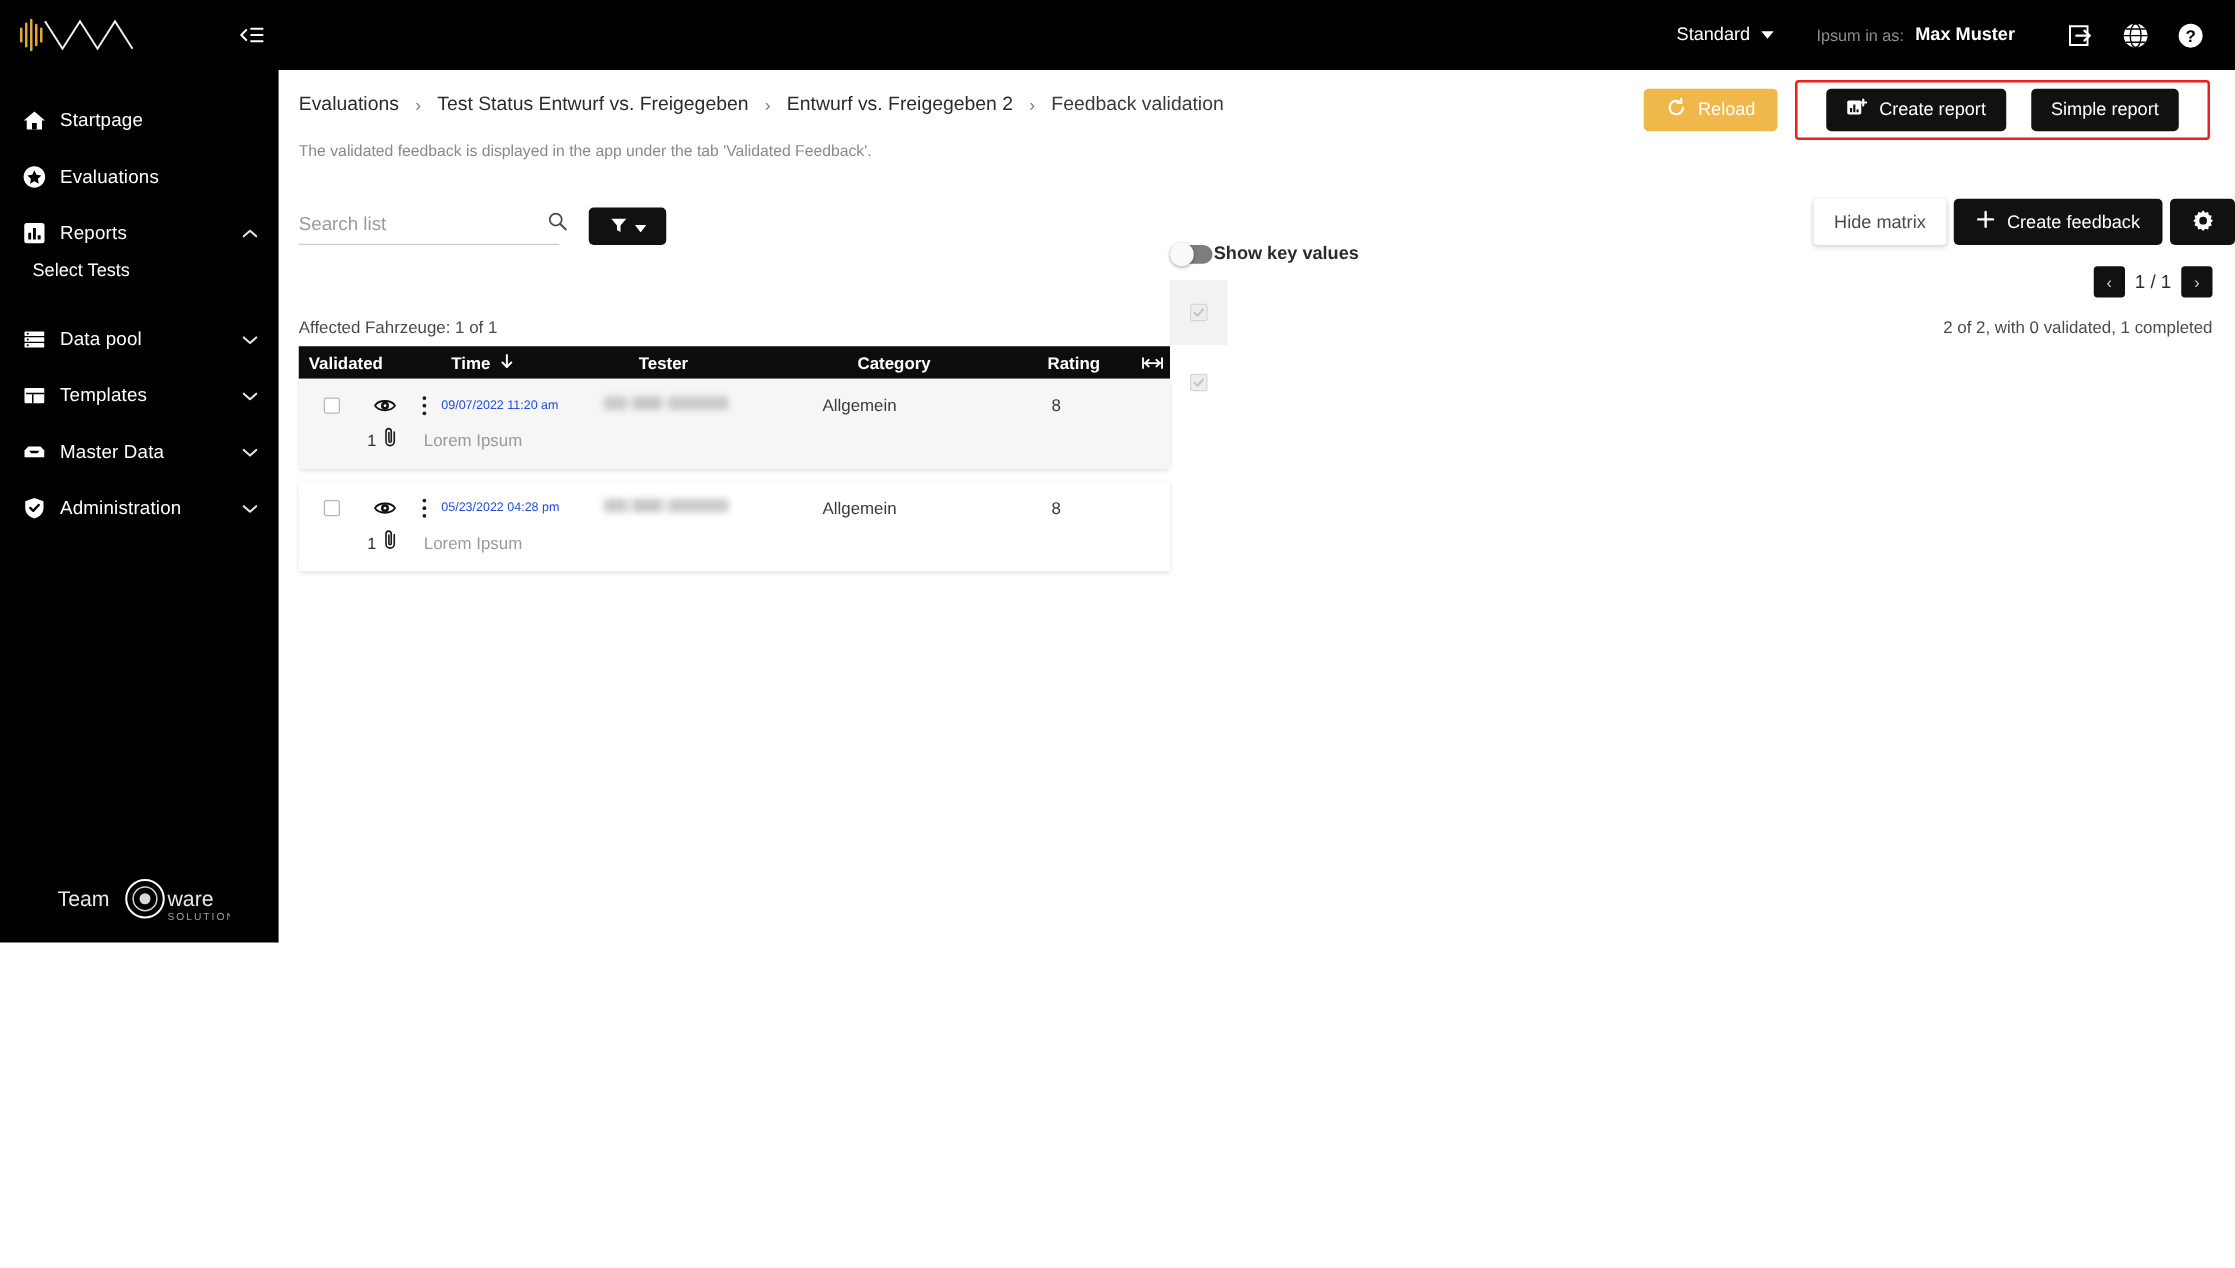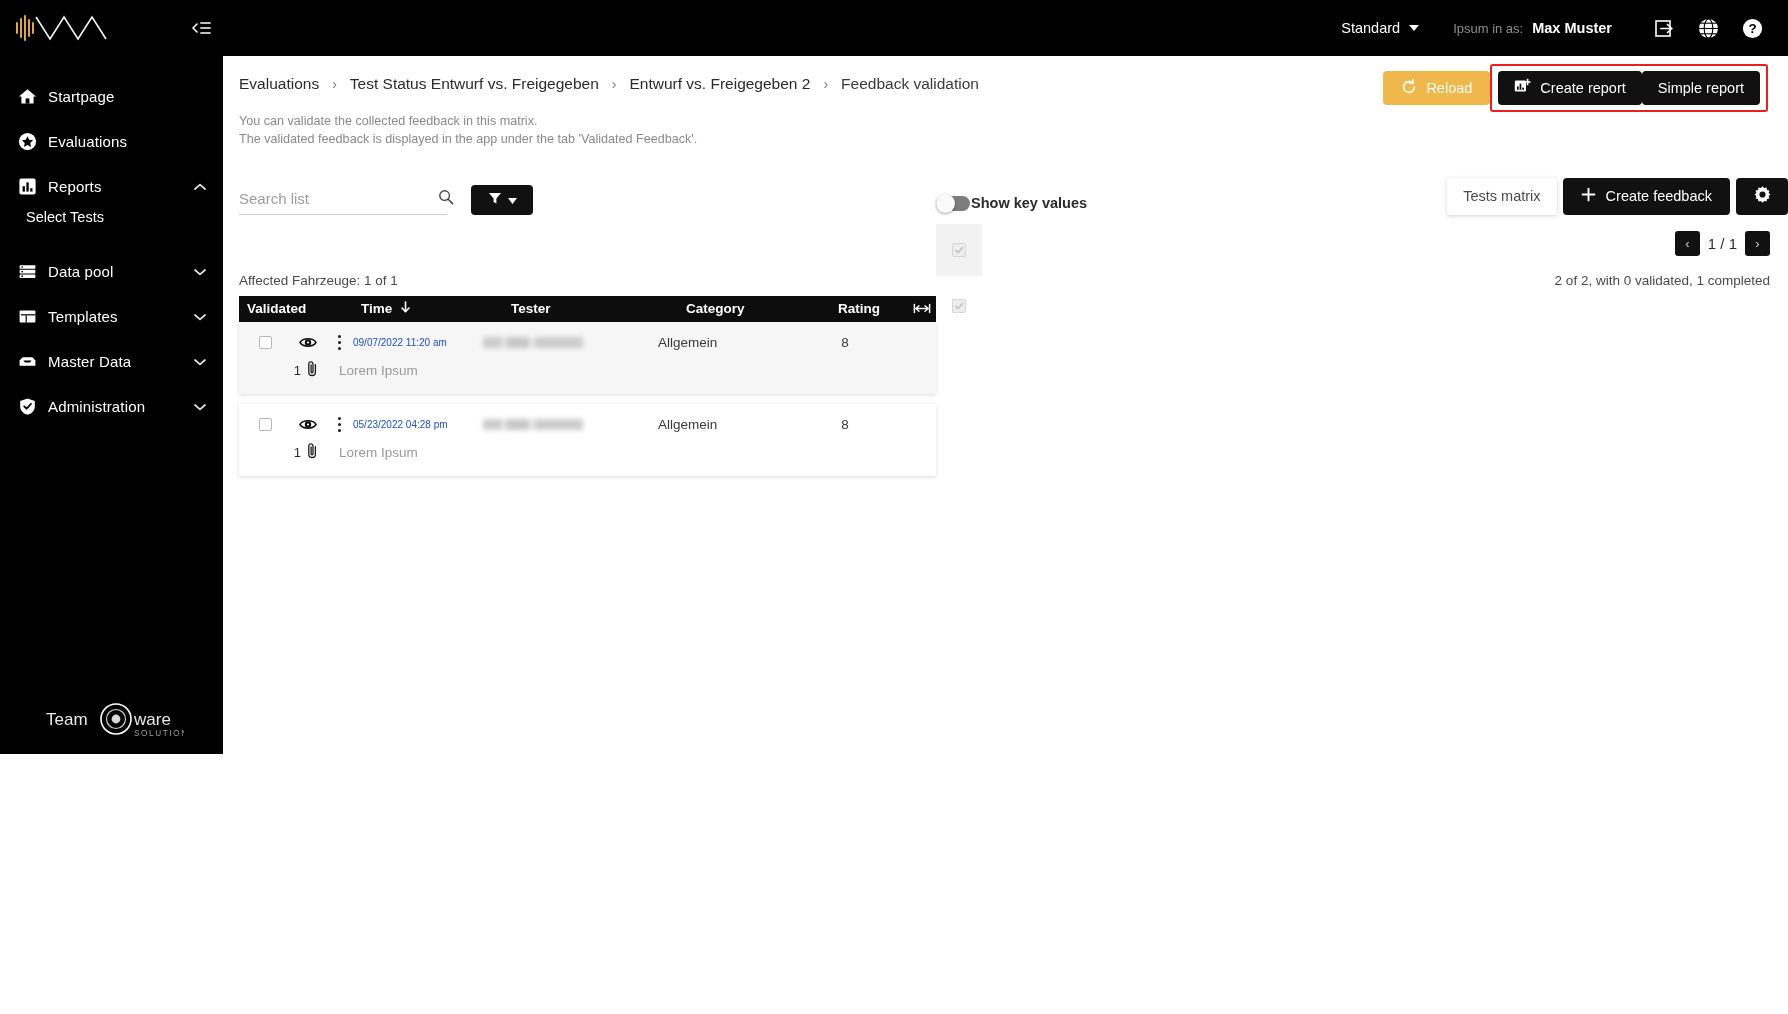--- a/index.html
+++ b/index.html
@@ -71,22 +71,22 @@
   .crumb.last { color: #3a3a3a; cursor: default; }
   .crumb-sep { font-size: 14px; color: #7a7a7a; margin: 0 13px; }
 
   .actions { position: absolute; right: 20px; top: 8px; display: flex; align-items: center; }
   .btn-reload {
     background: #f0b74a; color: #fffdf7; border: none; border-radius: 4px;
     height: 34px; padding: 0 18px; font-size: 14.5px; display: flex; align-items: center; gap: 9px;
     cursor: pointer; font-family: inherit;
   }
   .report-group {
-    border: 2px solid #ef1d1d; border-radius: 3px; padding: 5px 6px;
-    display: flex; align-items: center; gap: 0; 
+    border: 2px solid #ef1d1d; border-radius: 3px; padding: 5px 23px;
+    display: flex; align-items: center; gap: 20px; margin-left: 14px;
   }
   .btn-dark {
     background: #111111; color: #ffffff; border: none; border-radius: 4px;
     height: 34px; padding: 0 16px; font-size: 14.5px; display: flex; align-items: center; gap: 9px;
     cursor: pointer; font-family: inherit; white-space: nowrap;
   }
 
   .content { padding: 0 0 0 16px; position: relative; }
   .hint { font-size: 12.6px; color: #8a8a8a; line-height: 1.45; }
   .page-title { font-size: 19px; color: #2f2f2f; margin-top: 20px; }
@@ -436,21 +436,20 @@
               <span>Create report</span>
             </button>
             <button class="btn-dark">
               <span>Simple report</span>
             </button>
           </div>
         </div>
       </div>
 
       <div class="content">
-        <div class="hint">You can validate the collected feedback in this matrix.</div>
         <div class="hint">The validated feedback is displayed in the app under the tab 'Validated Feedback'.</div>
 
 
         <div class="toolbar">
           <div class="search-box">
             <input type="text" placeholder="Search list" style="">
             <span>
               <svg width="16" height="16" viewBox="0 0 16 16">
                 <circle cx="6.6" cy="6.6" r="4.8" fill="none" stroke="#4a4a4a" stroke-width="1.4"></circle>
                 <line x1="10.2" y1="10.2" x2="14.6" y2="14.6" stroke="#4a4a4a" stroke-width="1.5" stroke-linecap="round"></line>
@@ -467,21 +466,21 @@
             <span>
               <svg width="9" height="6" viewBox="0 0 9 6">
                   <polygon points="0,0 9,0 4.5,6" fill="#ffffff"></polygon>
                 </svg>
             </span>
           </button>
 
           <div class="tb-spacer"></div>
 
           <button class="btn-hide">
-            <span>Tests matrix</span>
+            <span>Hide matrix</span>
           </button>
 
           <button class="btn-createfb">
             <span>
               <svg width="15" height="15" viewBox="0 0 15 15">
                 <g stroke="#ffffff" stroke-width="1.9" stroke-linecap="round">
                   <line x1="7.5" y1="1.6" x2="7.5" y2="13.4"></line>
                   <line x1="1.6" y1="7.5" x2="13.4" y2="7.5"></line>
                 </g>
               </svg>

